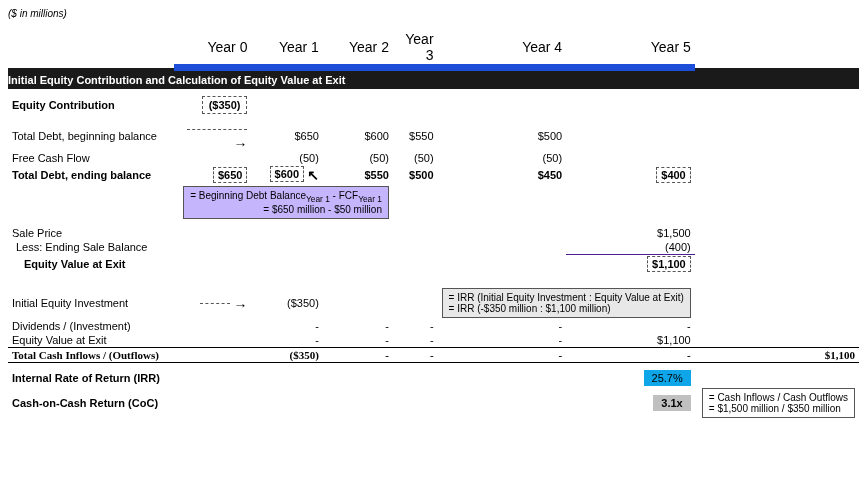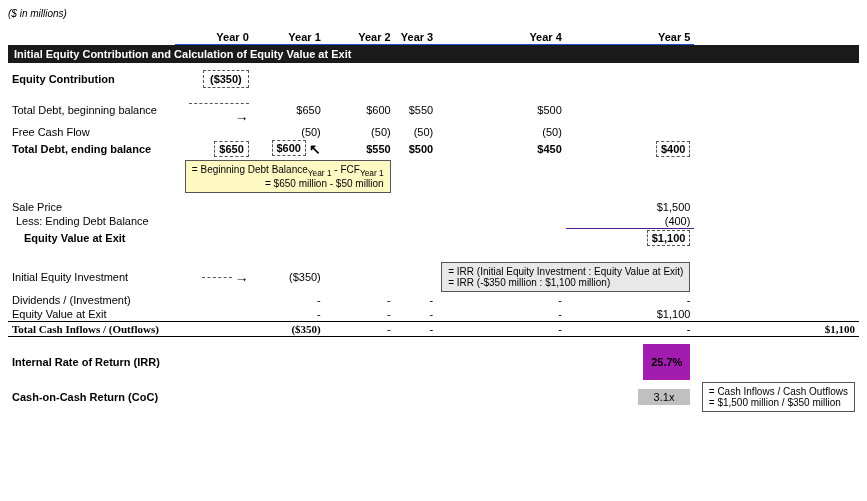--- a/index.html
+++ b/index.html
@@ -29,32 +29,32 @@
     td.label-col {
       text-align: left;
       font-size: 11px;
       white-space: nowrap;
     }
     .section-header {
       background: #1a1a1a;
       color: #fff;
       font-weight: bold;
       font-size: 11px;
-      padding: 3px 6px;
+      padding: 3px 0;
       text-align: left;
     }
     .bold { font-weight: bold; }
     .underline-bottom { border-bottom: 1px solid #4c1d95; }
     .indent { padding-left: 16px; }
     .year-header {
-      font-size: 11px;
-      font-weight: bold;
+      font-size: 14px;
+      font-weight: normal;
       text-align: right;
       padding: 1px 4px;
-      border-bottom: 1px solid #1d4ed8;
+      border-bottom: 7px solid #1d4ed8;
     }
     .row-spacer { height: 6px; }
   </style>
 </head>
 <body>
 
 <div class="subtitle">($ in millions)</div>
 
 <table>
   <colgroup>
@@ -141,41 +141,41 @@
       <td class="bold">$450</td>
       <td>
         <span style="border:1.5px dashed #555; padding:1px 4px; font-weight:bold; display:inline-block;">$400</span>
       </td>
       <td></td>
     </tr>
 
     <tr>
       <td></td>
       <td colspan="3" style="vertical-align:top; padding-top:2px;">
-        <div style="border:1px solid #555; padding:3px 6px; font-size:10px; display:inline-block; background:#fef9c3; white-space:nowrap;">
+        <div style="border:1px solid #555; padding:3px 6px; font-size:10px; display:inline-block; background:#c4b5fd; white-space:nowrap;">
           <div>= Beginning Debt Balance<sub>Year 1</sub> - FCF<sub>Year 1</sub></div>
           <div>= $650 million - $50 million</div>
         </div>
       </td>
       <td colspan="4"></td>
     </tr>
 
     <tr class="row-spacer">
         <td colspan="8"></td>
       </tr>
 
     <tr>
       <td class="label-col">Sale Price</td>
       <td colspan="5"></td>
       <td>$1,500</td>
       <td></td>
     </tr>
 
     <tr>
-      <td class="label-col" style="padding-left:8px;">Less: Ending Debt Balance</td>
+      <td class="label-col" style="padding-left:8px;">Less: Ending Sale Balance</td>
       <td colspan="5"></td>
       <td class="underline-bottom">(400)</td>
       <td></td>
     </tr>
 
     <tr>
       <td class="label-col bold indent">Equity Value at Exit</td>
       <td colspan="5"></td>
       <td>
         <span style="border:1.5px dashed #555; padding:1px 4px; font-weight:bold; display:inline-block;">$1,100</span>
@@ -243,30 +243,30 @@
     </tr>
 
     <tr class="row-spacer">
         <td colspan="8"></td>
       </tr>
 
     <tr>
       <td class="label-col bold">Internal Rate of Return (IRR)</td>
       <td colspan="5"></td>
       <td>
-        <span style="background:#a21caf; font-weight:bold; padding:12px 8px; display:inline-block;">25.7%</span>
+        <span style="background:#0ea5e9; font-weight:normal; padding:2px 8px; display:inline-block;">25.7%</span>
       </td>
       <td></td>
     </tr>
 
     <tr>
       <td class="label-col bold">Cash-on-Cash Return (CoC)</td>
       <td colspan="5"></td>
       <td>
-        <span style="background:#c0c0c0; font-weight:normal; padding:2px 16px; display:inline-block;">3.1x</span>
+        <span style="background:#c0c0c0; font-weight:bold; padding:2px 8px; display:inline-block;">3.1x</span>
       </td>
       <td style="vertical-align:top;">
         <div style="border:1px solid #555; padding:3px 6px; font-size:10px; background:#fff; white-space:nowrap; display:inline-block; text-align:left;">
           <div>= Cash Inflows / Cash Outflows</div>
           <div>= $1,500 million / $350 million</div>
         </div>
       </td>
     </tr>
   </tbody>
 </table>

